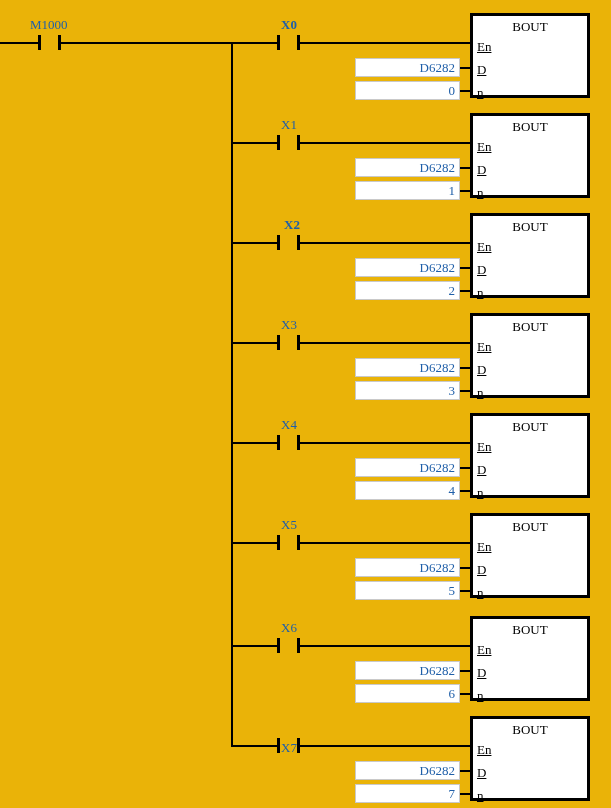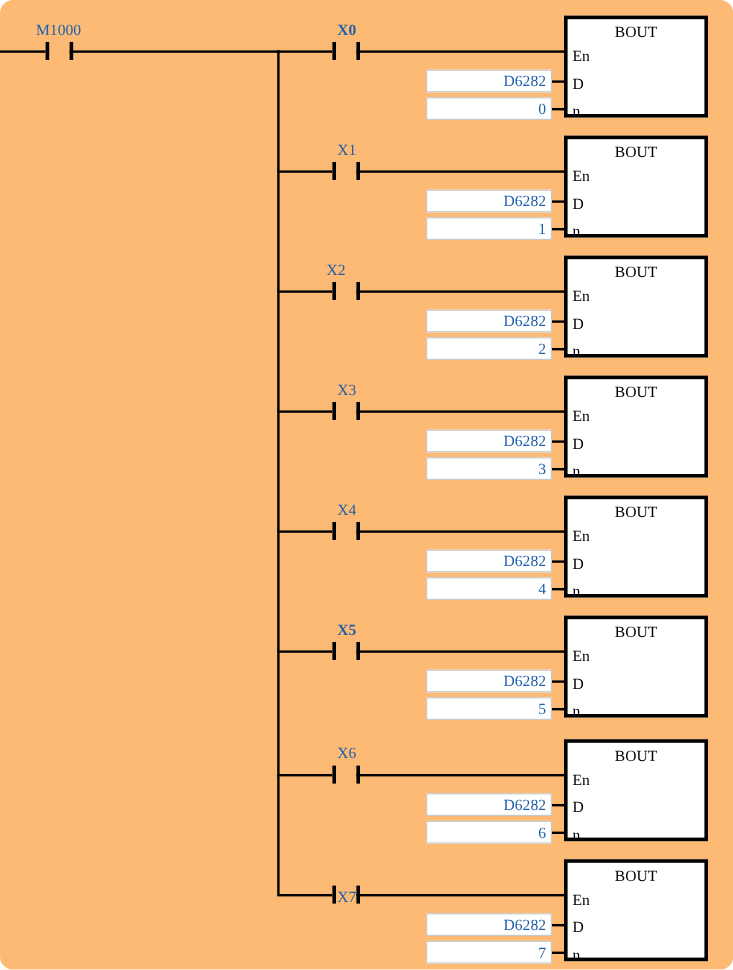--- a/index.html
+++ b/index.html
@@ -7,23 +7,22 @@
     padding: 0;
     background: #ffffff;
   }
   body {
     font-family: "Liberation Serif", "DejaVu Serif", serif;
   }
   #ladder-canvas {
     position: relative;
     width: 611px;
     height: 808px;
-    background: #fdba74;
+    background: #eab308;
     overflow: hidden;
-    border-radius: 11px;
   }
 
   
   .wire-h {
     position: absolute;
     height: 0;
     border-top: 2px solid #000000;
   }
   .wire-v {
     position: absolute;
@@ -61,20 +60,21 @@
     font-size: 13px;
     line-height: 14px;
     color: #000000;
   }
   .fb-pin {
     position: absolute;
     left: 4px;
     font-size: 13px;
     line-height: 13px;
     color: #000000;
+    text-decoration: underline;
   }
 
   
   .operand-box {
     position: absolute;
     box-sizing: border-box;
     border: 1px solid #c9c9c9;
     background: #ffffff;
     height: 19px;
     width: 105px;
@@ -144,21 +144,21 @@
       <div class="fb-pin" style="top:24px;">En</div>
       <div class="fb-pin" style="top:47px;">D</div>
       <div class="fb-pin" style="top:70px;">n</div>
     </div>
   </div>
 
   <div>
     <div class="wire-h" style="left:231px; top:242px; width:46px;"></div>
     <div class="contact-bar" style="left:277px; top:235px;"></div>
     <div class="contact-bar" style="left:297px; top:235px;"></div>
-    <div class="contact-label" style="left:272px; top:218px;">X2</div>
+    <div class="contact-label" style="left:284px; top:218px;font-weight:bold;">X2</div>
     <div class="wire-h" style="left:297px; top:242px; width:173px;"></div>
 
     <div class="operand-box" style="left:355px; top:258px;">D6282</div>
     <div class="operand-stub" style="left:460px; top:267px;"></div>
     <div class="operand-box" style="left:355px; top:281px;">2</div>
     <div class="operand-stub" style="left:460px; top:290px;"></div>
 
     <div class="fb" style="left:470px; top:213px; width:120px; height:85px;">
       <div class="fb-title">BOUT</div>
       <div class="fb-pin" style="top:24px;">En</div>
@@ -204,21 +204,21 @@
       <div class="fb-pin" style="top:24px;">En</div>
       <div class="fb-pin" style="top:47px;">D</div>
       <div class="fb-pin" style="top:70px;">n</div>
     </div>
   </div>
 
   <div>
     <div class="wire-h" style="left:231px; top:542px; width:46px;"></div>
     <div class="contact-bar" style="left:277px; top:535px;"></div>
     <div class="contact-bar" style="left:297px; top:535px;"></div>
-    <div class="contact-label" style="left:281px; top:518px;font-weight:bold;">X5</div>
+    <div class="contact-label" style="left:281px; top:518px;">X5</div>
     <div class="wire-h" style="left:297px; top:542px; width:173px;"></div>
 
     <div class="operand-box" style="left:355px; top:558px;">D6282</div>
     <div class="operand-stub" style="left:460px; top:567px;"></div>
     <div class="operand-box" style="left:355px; top:581px;">5</div>
     <div class="operand-stub" style="left:460px; top:590px;"></div>
 
     <div class="fb" style="left:470px; top:513px; width:120px; height:85px;">
       <div class="fb-title">BOUT</div>
       <div class="fb-pin" style="top:24px;">En</div>

